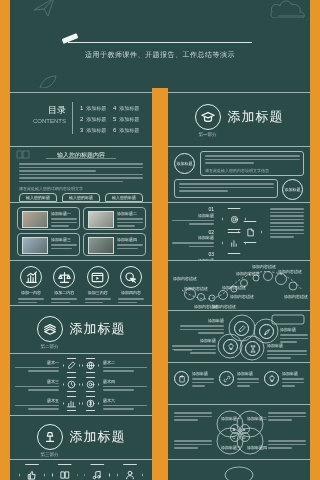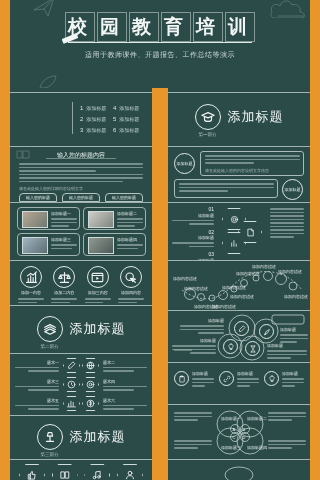--- a/index.html
+++ b/index.html
@@ -101,35 +101,36 @@
           <path class="wire" d="M2 14 L22 2 L16 20 L12 13 Z M12 13 L22 2"></path>
         </svg>
     </div>
     <div class="doodle" style="left:258px;top:-2px">
       <svg width="44" height="20" viewBox="0 0 44 20">
           <path class="wire" d="M4 14c-3-6 4-10 8-6 1-6 10-7 12-1 5-2 9 2 8 7 4 0 6 4 3 6H6c-3 0-4-4-2-6z"></path>
           <path class="wire" d="M10 18h26"></path>
         </svg>
     </div>
 
-    <div class="hero-title">
-      <span class="box">校</span><span class="box">园</span><span class="box">教</span><span class="box">育</span><span class="box">培</span><span class="box">训</span>
-    </div>
     <div class="hero-rule"></div>
     <div class="hero-chalk"></div>
     <div class="hero-sub">适用于教师课件、开题报告、工作总结等演示</div>
     <div class="doodle" style="left:28px;top:74px">
       <svg width="20" height="16" viewBox="0 0 20 16">
           <path class="wire" d="M2 14c2-9 10-12 16-12-1 7-7 13-16 12z"></path>
         </svg>
     </div>
   </div>
 
   <div class="slide contents">
     <div class="hr" style="top:4px"></div>
+    <div class="cts-label">
+      <div class="t10 cn">目录</div>
+      <div class="t7 dim">CONTENTS</div>
+    </div>
     <div class="cts-vr"></div>
     <div class="cts-grid">
       <div class="cts-item">
         <span class="cts-num">1</span>
         <span class="cts-txt">添加标题</span>
       </div>
       <div class="cts-item">
         <span class="cts-num">4</span>
         <span class="cts-txt">添加标题</span>
       </div>

